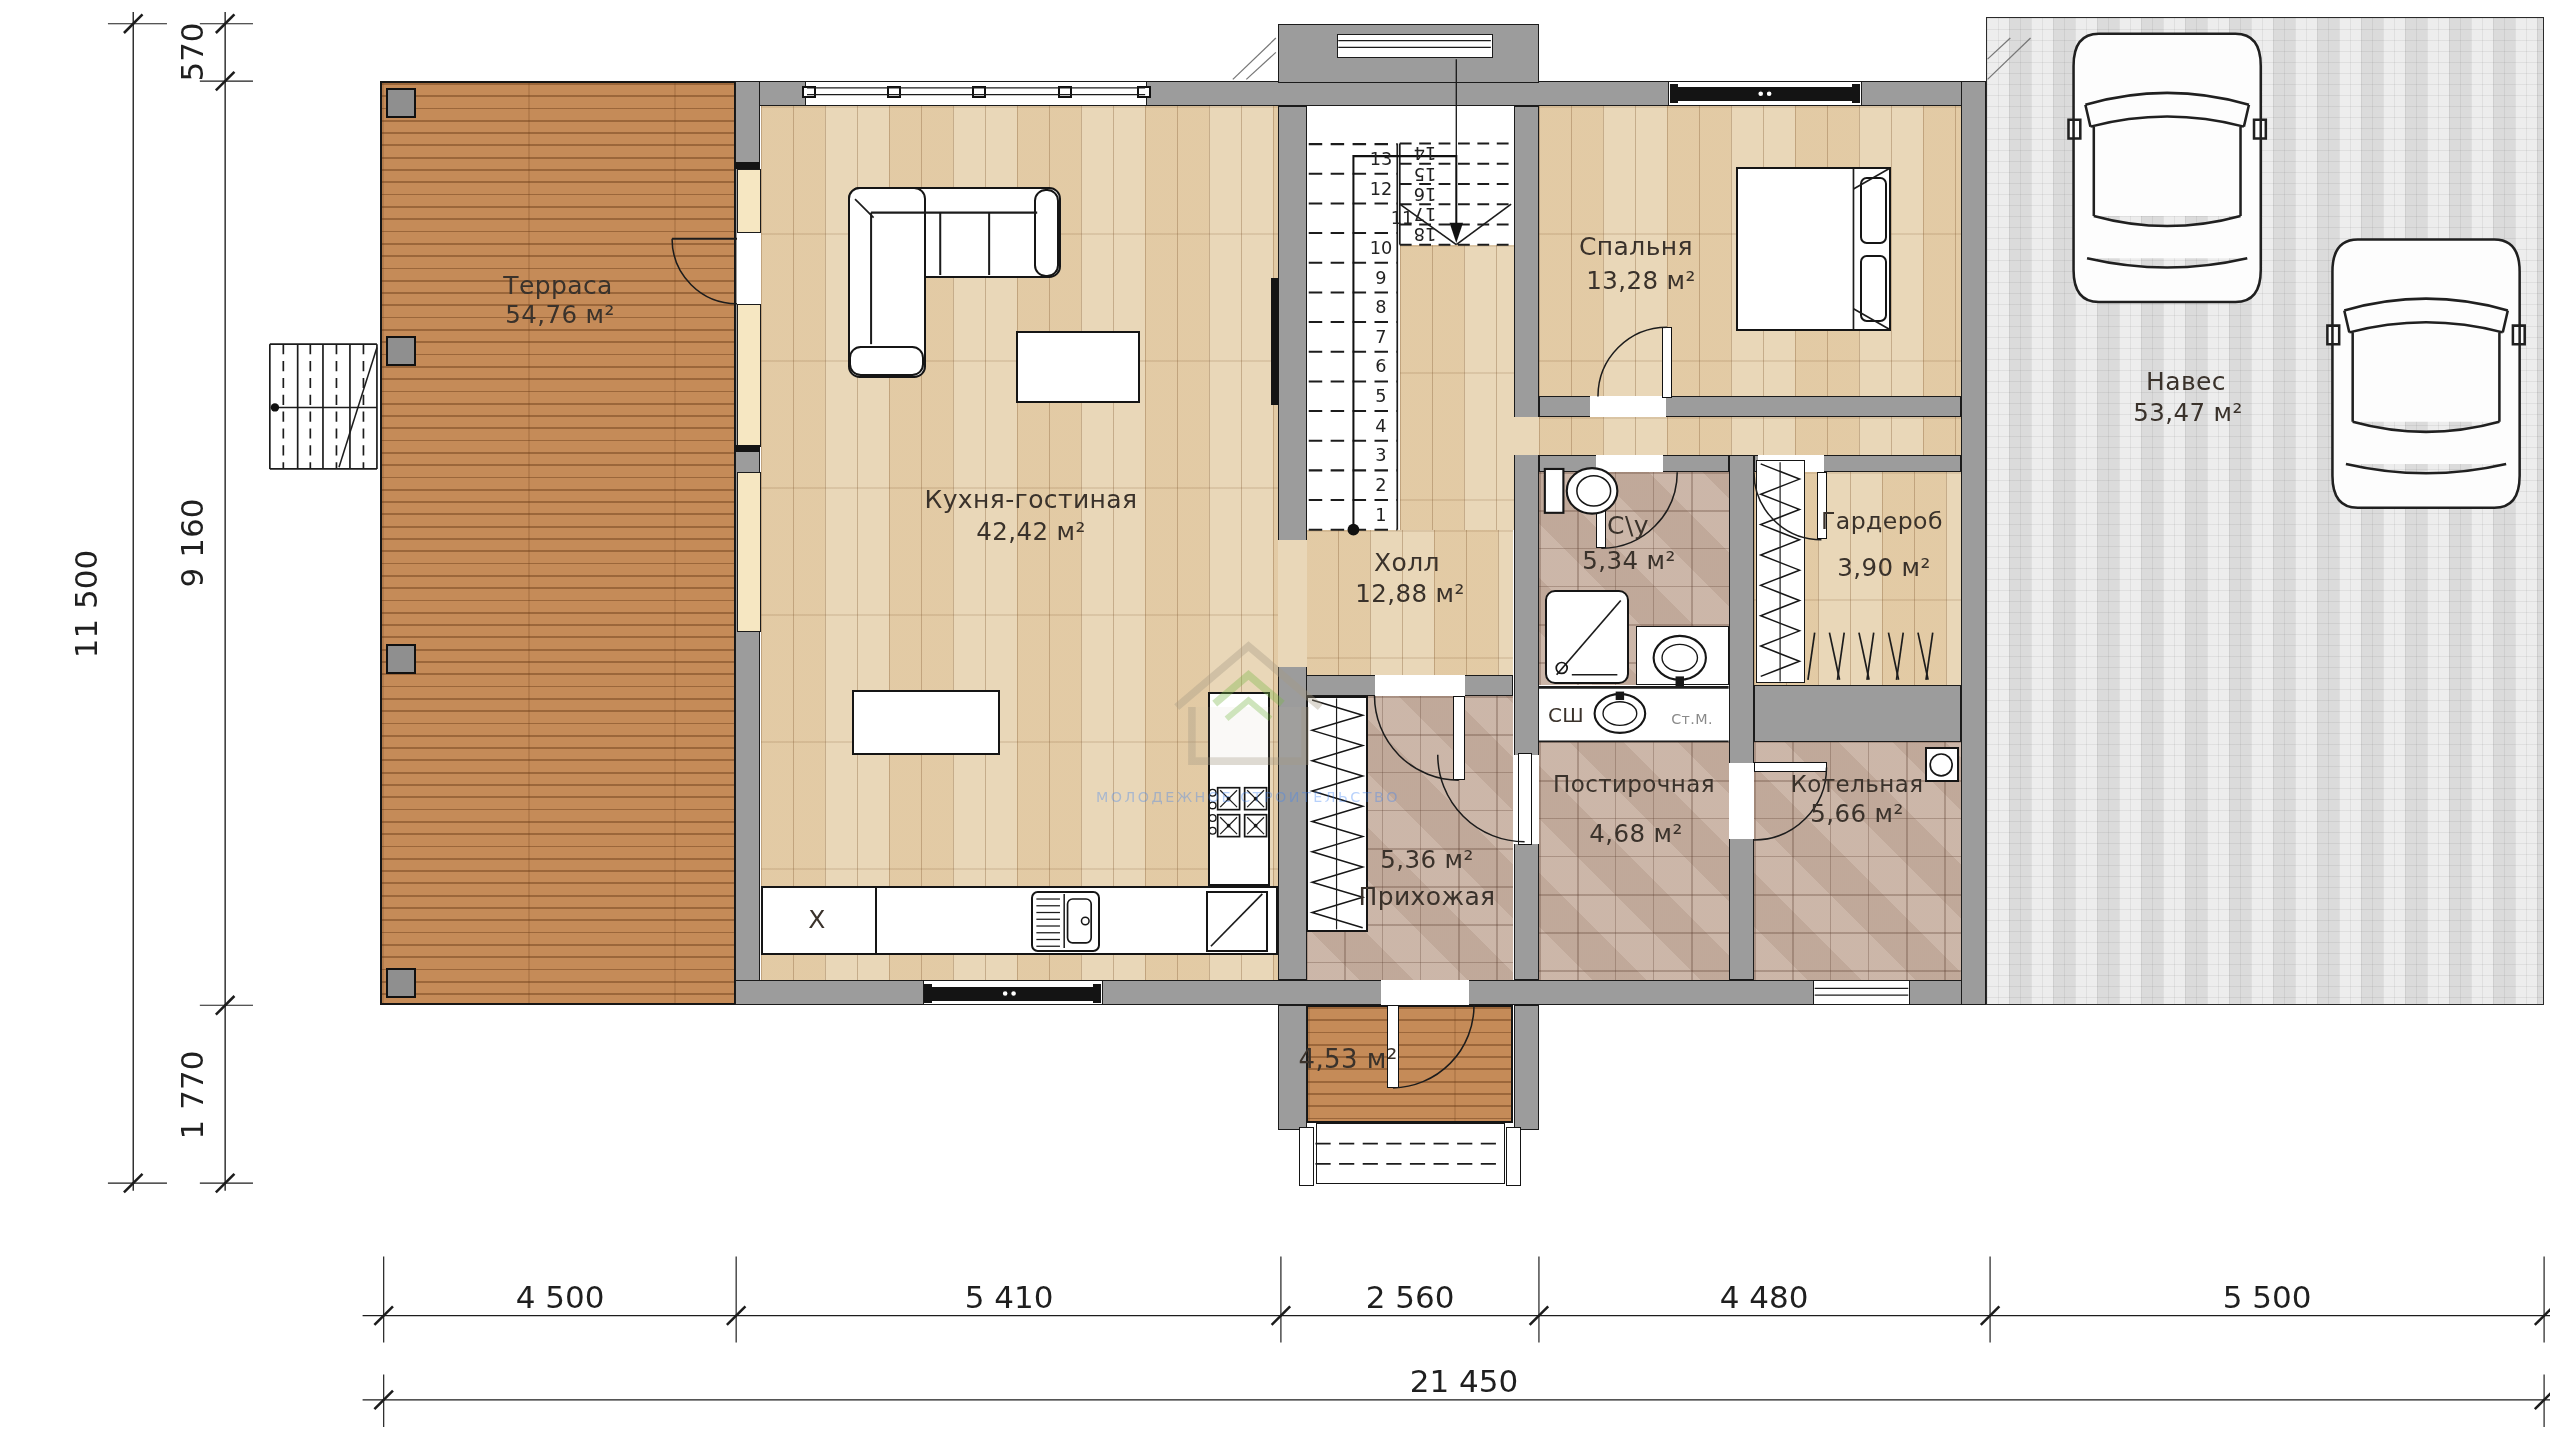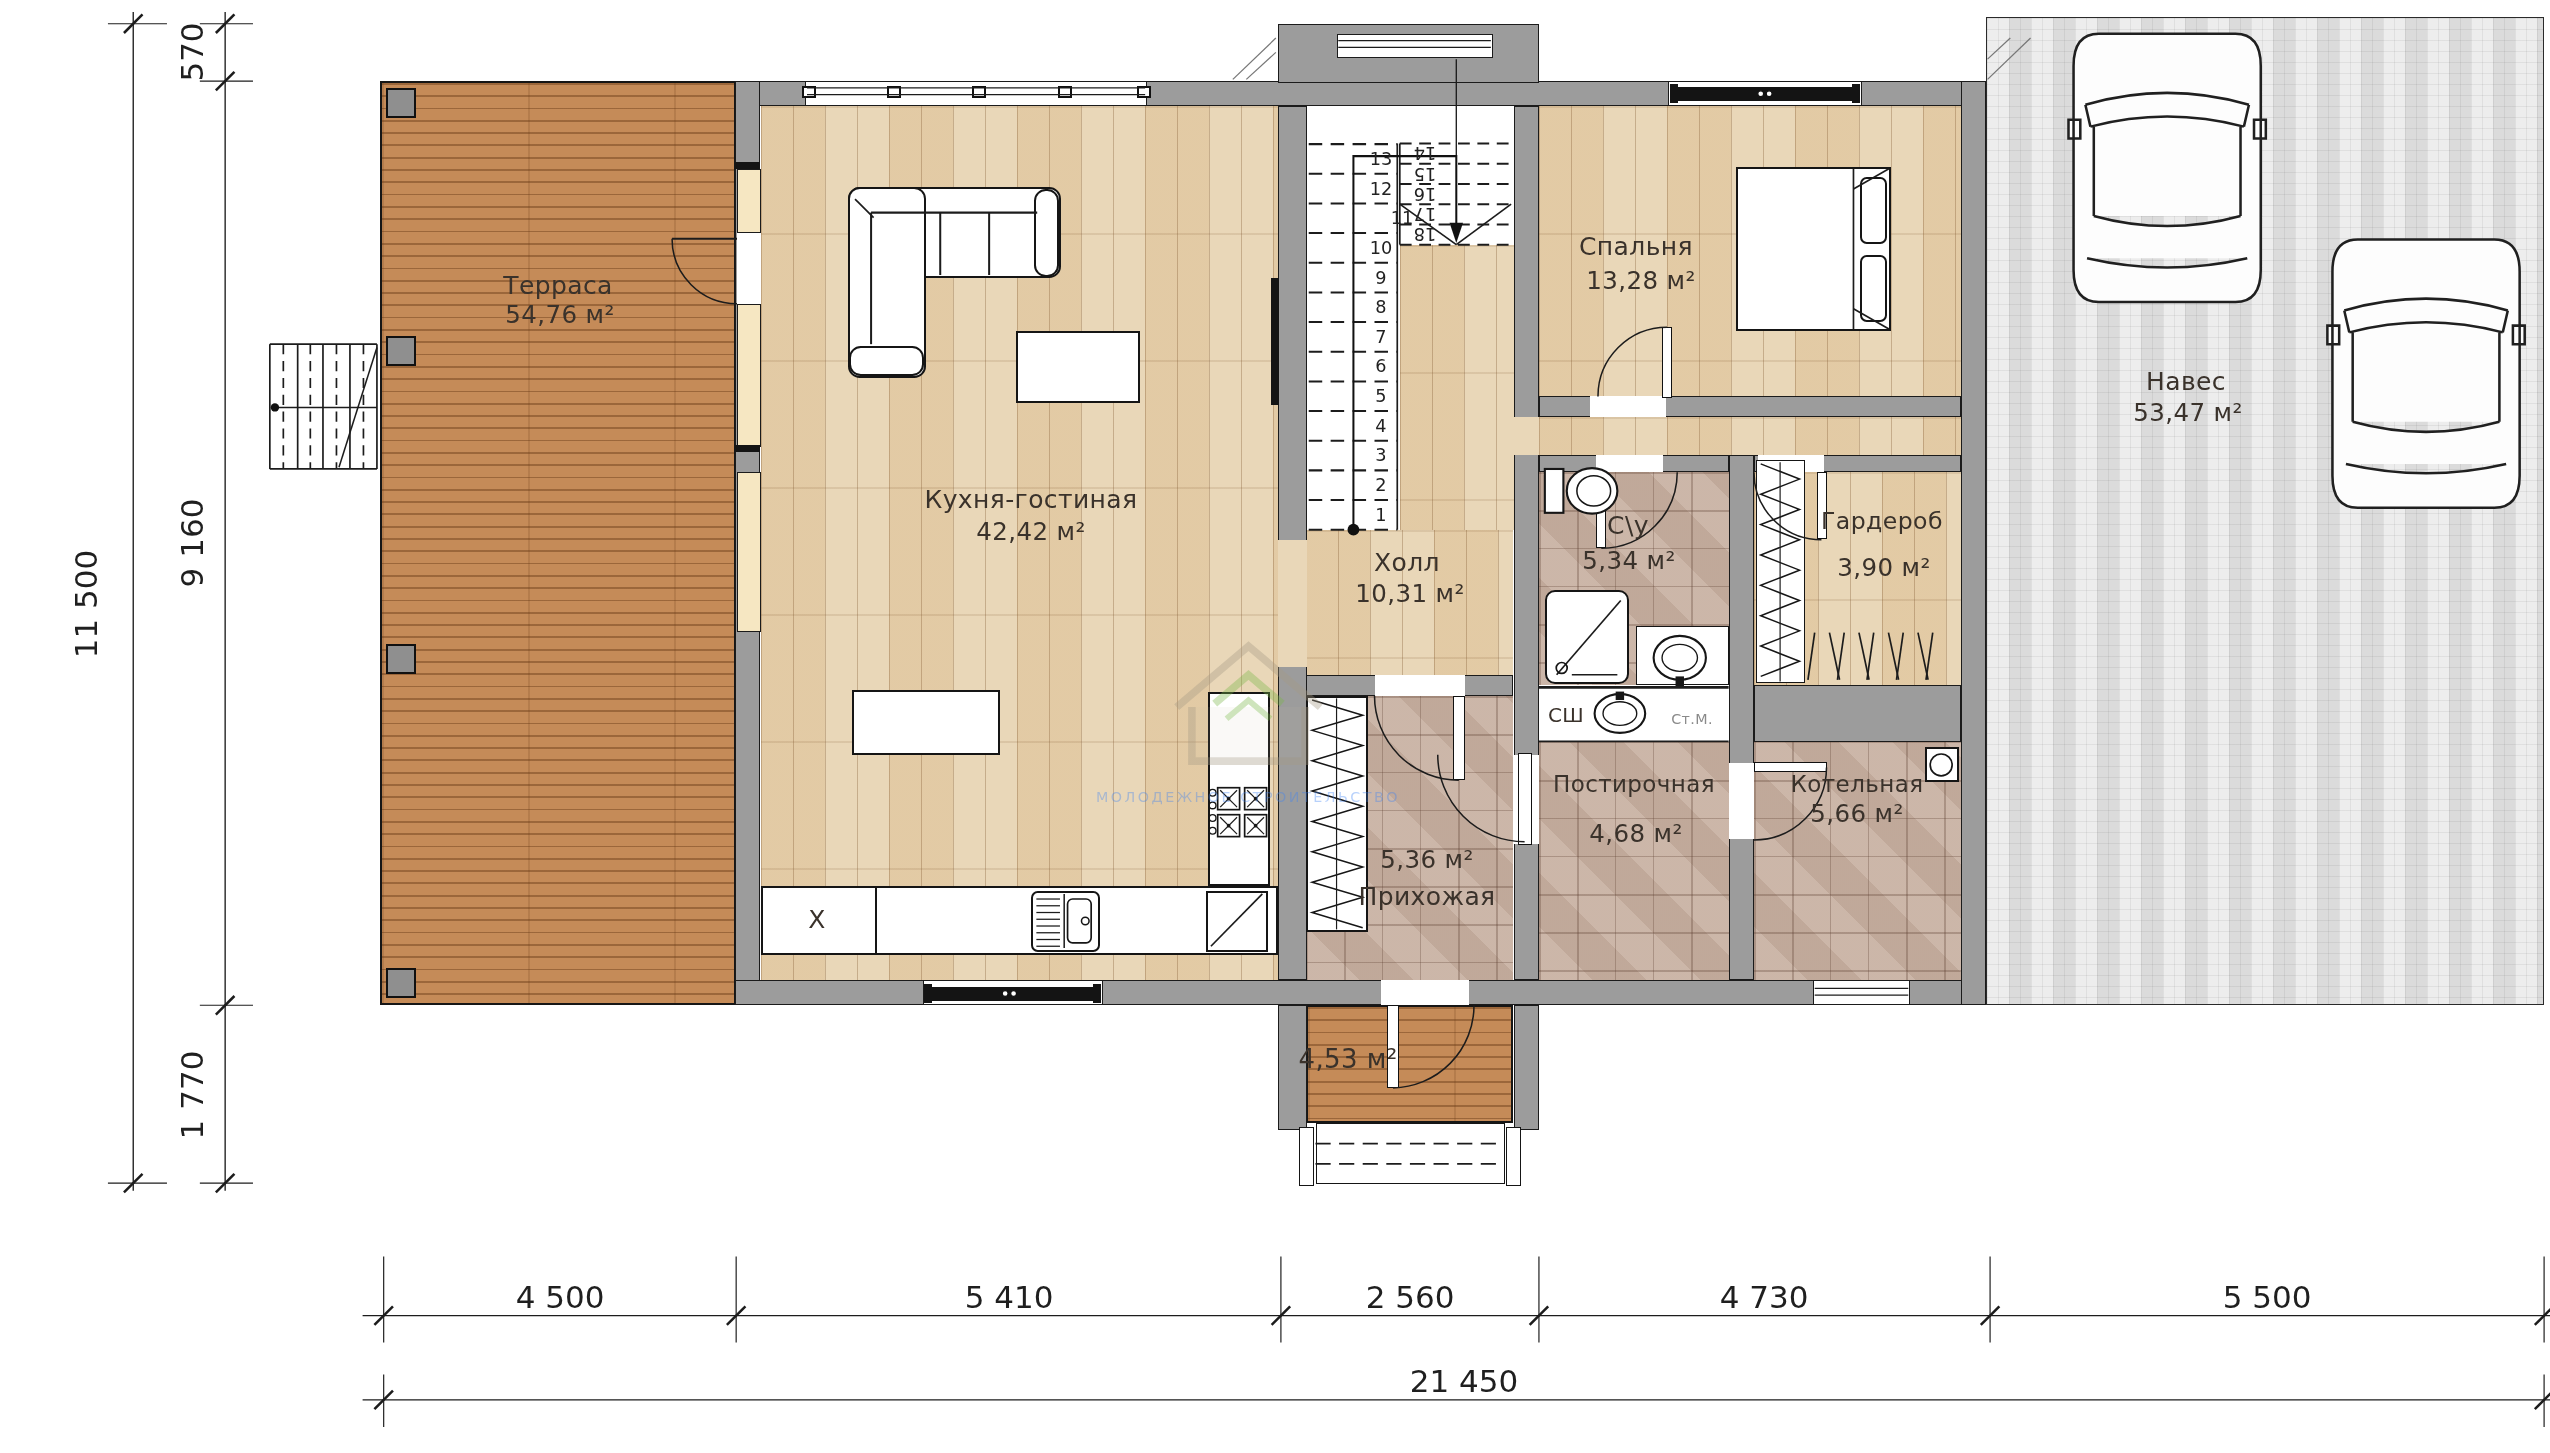--- a/index.html
+++ b/index.html
@@ -352,21 +352,21 @@
       <path d="M74 92 L100 70 L126 92" fill="none" stroke="#7ab648" stroke-width="7"></path>
     </svg>
     <div class="t2">МОЛОДЕЖНОЕ СТРОИТЕЛЬСТВО</div>
   </div>
 
   <div class="lbl nm" style="left:558px;top:285px;">Терраса</div>
   <div class="lbl ar" style="left:560px;top:314px;">54,76 м²</div>
   <div class="lbl nm" style="left:1031px;top:499px;">Кухня-гостиная</div>
   <div class="lbl ar" style="left:1031px;top:531px;">42,42 м²</div>
   <div class="lbl nm" style="left:1407px;top:562px;">Холл</div>
-  <div class="lbl ar" style="left:1410px;top:593px;">10,31 м²</div>
+  <div class="lbl ar" style="left:1410px;top:593px;">12,88 м²</div>
   <div class="lbl nm" style="left:1636px;top:246px;">Спальня</div>
   <div class="lbl ar" style="left:1641px;top:280px;">13,28 м²</div>
   <div class="lbl nm" style="left:1628px;top:525px;">С\у</div>
   <div class="lbl ar" style="left:1629px;top:560px;">5,34 м²</div>
   <div class="lbl nm" style="left:1882px;top:521px;font-size:23.6px;">Гардероб</div>
   <div class="lbl ar" style="left:1884px;top:567px;">3,90 м²</div>
   <div class="lbl nm" style="left:1634px;top:784px;font-size:23px;">Постирочная</div>
   <div class="lbl ar" style="left:1636px;top:813px;margin-top:20px;">4,68 м²</div>
   <div class="lbl nm" style="left:1857px;top:784px;font-size:23px;">Котельная</div>
   <div class="lbl ar" style="left:1857px;top:813px;">5,66 м²</div>
@@ -379,21 +379,21 @@
   <div class="lbl xs" style="left:1692px;top:719px;">Ст.М.</div>
   <div class="lbl nm" style="left:817px;top:919px;">X</div>
 
   <div class="dim dimv" style="left:86px;top:604px;">11 500</div>
   <div class="dim dimv" style="left:192px;top:52px;">570</div>
   <div class="dim dimv" style="left:192px;top:543px;">9 160</div>
   <div class="dim dimv" style="left:192px;top:1095px;">1 770</div>
   <div class="dim" style="left:560px;top:1297px;">4 500</div>
   <div class="dim" style="left:1009px;top:1297px;">5 410</div>
   <div class="dim" style="left:1410px;top:1297px;">2 560</div>
-  <div class="dim" style="left:1764px;top:1297px;">4 730</div>
+  <div class="dim" style="left:1764px;top:1297px;">4 480</div>
   <div class="dim" style="left:2267px;top:1297px;">5 500</div>
   <div class="dim" style="left:1464px;top:1381px;">21 450</div>
 
 <div class="stair-num" style="left: 1381px; top: 515px;">1</div>
     <div class="stair-num" style="left: 1381px; top: 485px;">2</div>
     <div class="stair-num" style="left: 1381px; top: 455px;">3</div>
     <div class="stair-num" style="left: 1381px; top: 426px;">4</div>
     <div class="stair-num" style="left: 1381px; top: 396px;">5</div>
     <div class="stair-num" style="left: 1381px; top: 366px;">6</div>
     <div class="stair-num" style="left: 1381px; top: 337px;">7</div>

